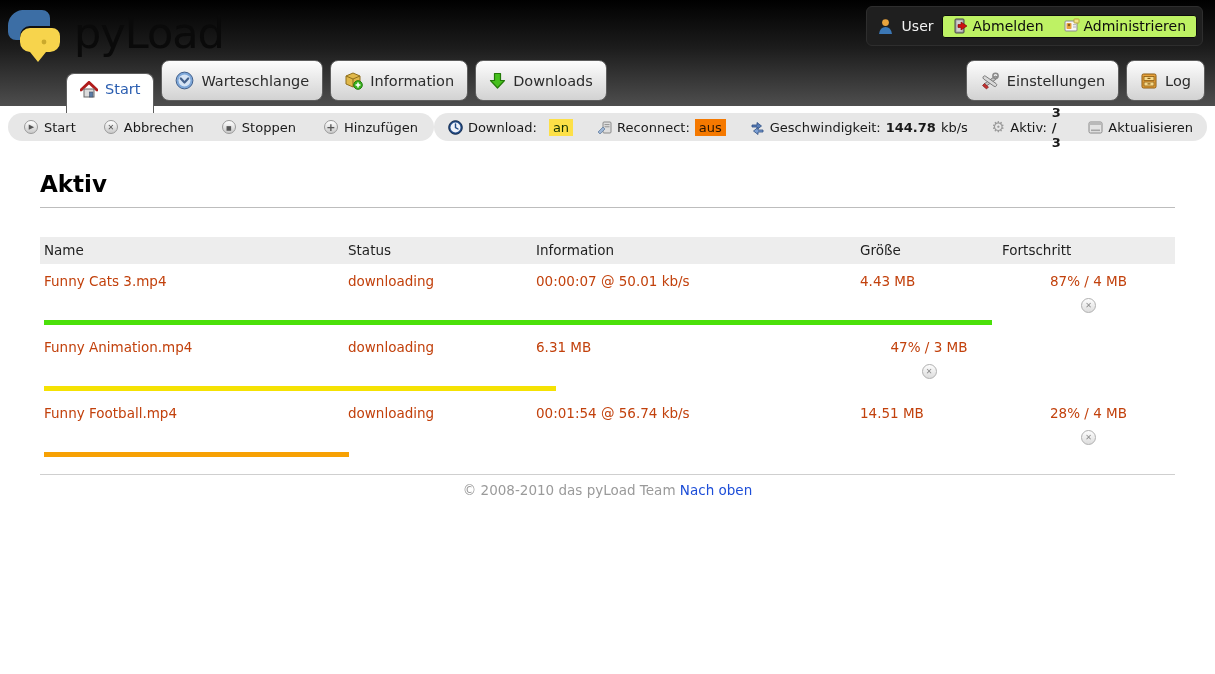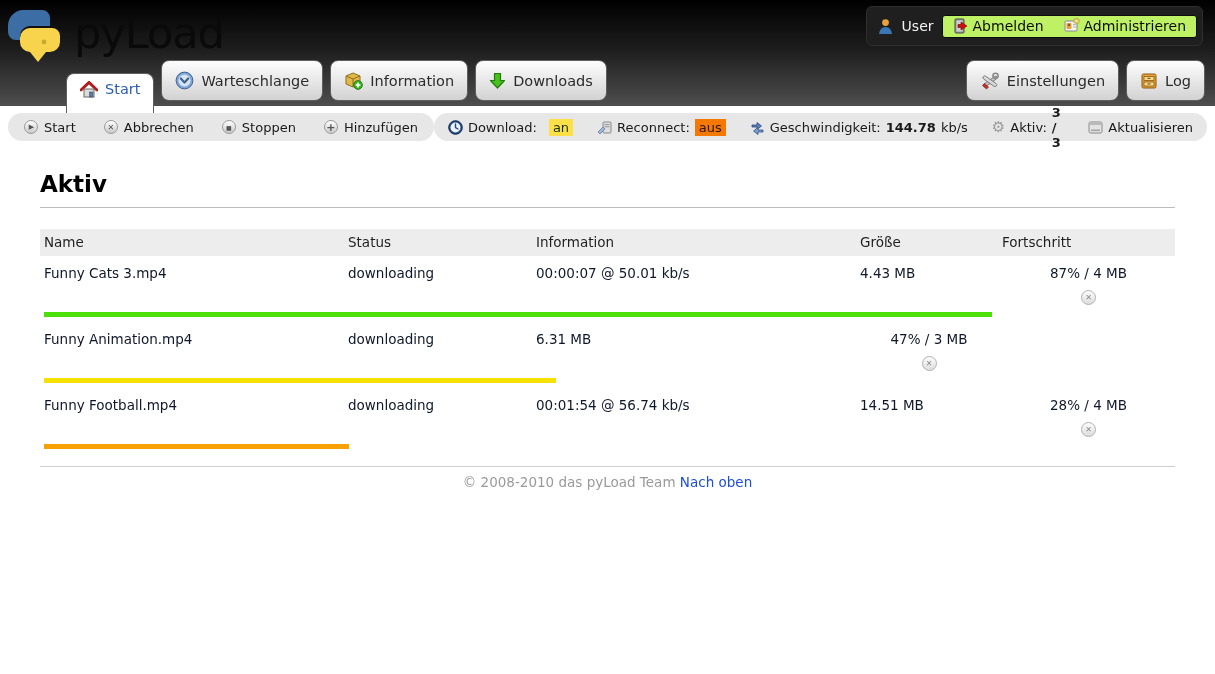--- a/index.html
+++ b/index.html
@@ -104,33 +104,33 @@
   .badge.on  { background: #fde047; margin-left: 7px; }
   .badge.off { background: #f57900; color: #2b1600; }
   .bold { font-weight: bold; }
   .gear-glyph { color: #9b9b9b; font-size: 15px; line-height: 1; }
 
   
   .main { padding: 0 40px; }
   .page-title { font-size: 23px; font-weight: bold; margin: 24px 0 10px 0; color: #000; }
   .title-rule { border: 0; border-top: 1px solid #bdbdbd; }
 
-  .dl-table { margin-top: 21px; }
+  .dl-table { margin-top: 29px; }
   .thead, .trow-text {
     display: grid;
     grid-template-columns: 304px 188px 324px 142px auto;
   }
   .thead {
     background: #ededed;
     padding: 5px 0 6px 0;
     color: #1f1f1f; font-size: 13.5px;
   }
   .thead > div, .trow-text > div { padding-left: 4px; }
   .trow { margin-bottom: 5px; }
-  .trow-text { padding: 9px 0 0 0; font-size: 13.5px; color: #0f172a; }
+  .trow-text { padding: 9px 0 0 0; font-size: 13.5px; color: #c2410c; }
   .progress-wrap { margin: 7px 0 0 4px; width: 1090px; height: 5px; }
   .progress-bar { height: 5px; width: 0; }
   .prog-cell { display: flex; align-items: center; gap: 9px; flex-direction: column; }
   .close-ico {
     width: 15px; height: 15px; border-radius: 50%;
     border: 1px solid #b0b0b0;
     background: linear-gradient(to bottom, #fdfdfd, #ddd);
     display: inline-flex; align-items: center; justify-content: center;
     color: #8c8c8c; font-size: 8px; cursor: pointer; flex: 0 0 auto;
   }

